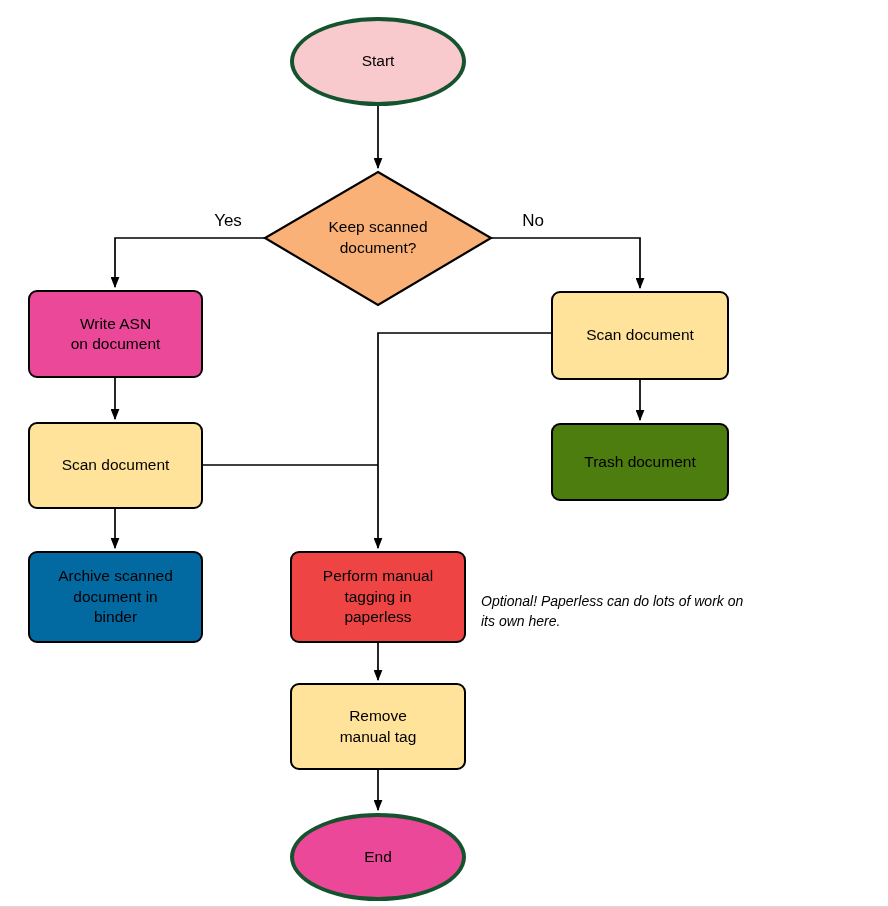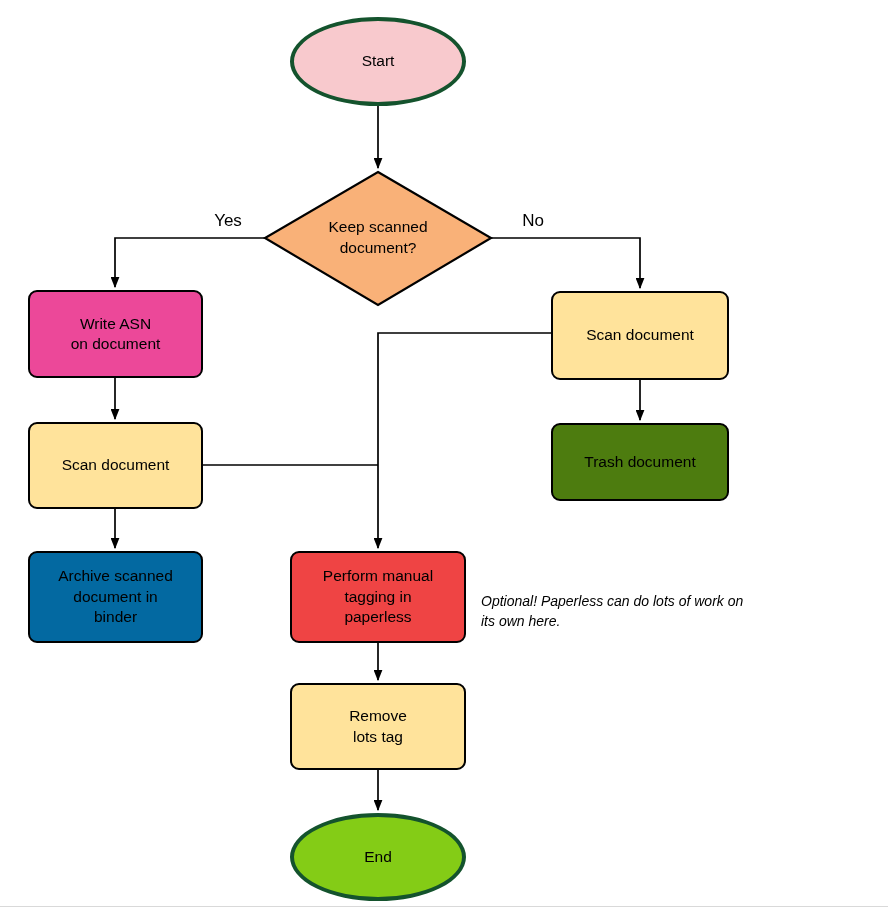--- a/index.html
+++ b/index.html
@@ -119,17 +119,17 @@
   <div class="node process" style="left: 551px; top: 423px; width: 178px; height: 78px; background-color: #4d7c0f; text-align: right;">Trash document</div>
 
   <div class="node process" style="left: 290px; top: 551px; width: 176px; height: 92px; background-color: #ef4444;">Perform manual
 tagging in
 paperless</div>
 
   <div class="annotation" style="left:481px; top:591px; width:400px;">Optional! Paperless can do lots of work on
 its own here.</div>
 
   <div class="node process" style="left: 290px; top: 683px; width: 176px; height: 87px; background-color: rgb(255, 227, 155);">Remove
-lots tag</div>
+manual tag</div>
 
-  <div class="node terminal" style="left: 290px; top: 813px; width: 176px; height: 88px; background-color: #84cc16;">End</div>
+  <div class="node terminal" style="left: 290px; top: 813px; width: 176px; height: 88px; background-color: #ec4899;">End</div>
 
 </div>
 
 </body></html>

